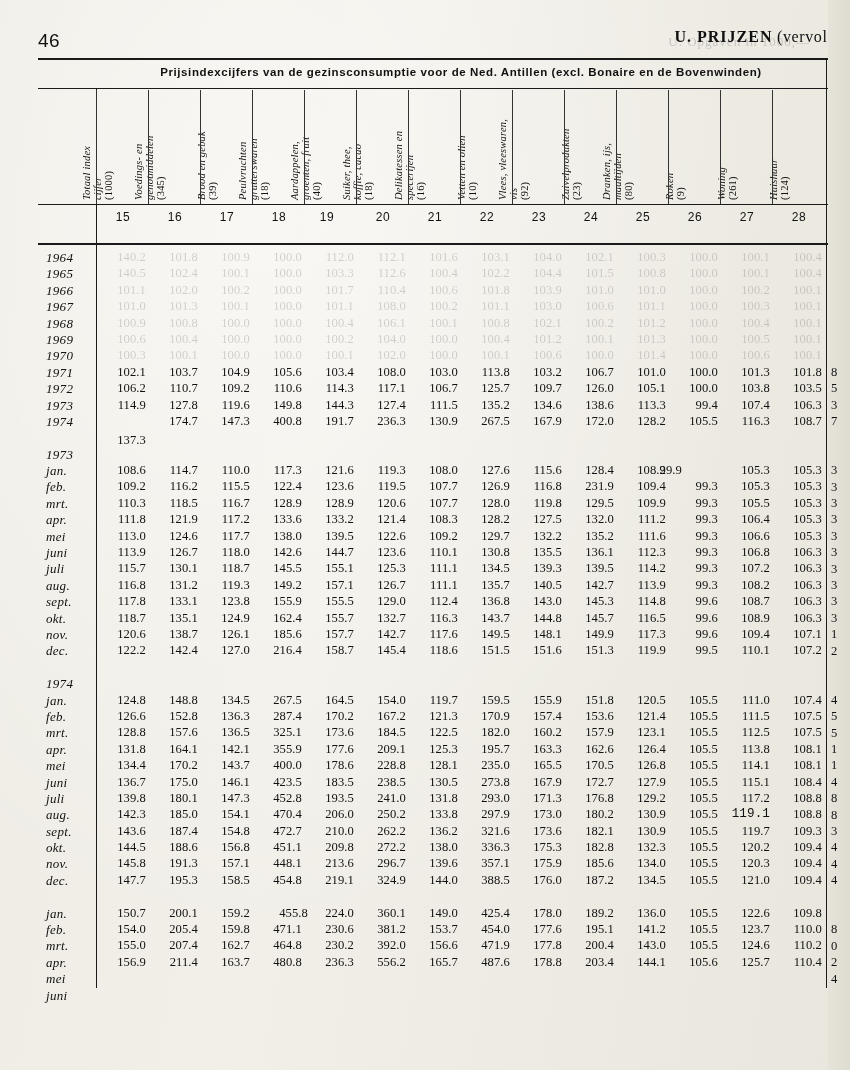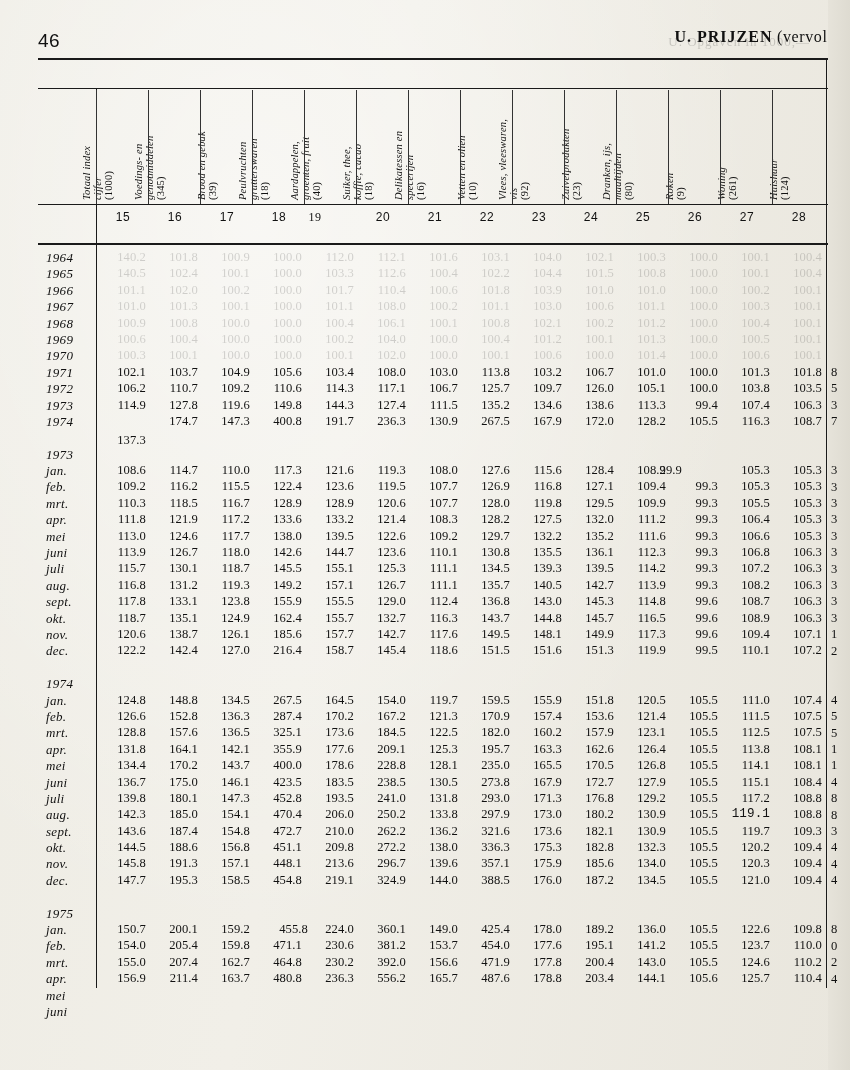--- a/index.html
+++ b/index.html
@@ -215,20 +215,21 @@
     <span class="cont">(vervolg)</span>
   </div>
 
   <div class="rule-top"></div>
   <div class="rule-under-title"></div>
   <div class="rule-under-cap"></div>
   <div class="rule-under-colnum"></div>
   <div class="vert-left"></div>
   <div class="vert-right"></div>
 
+  <div class="table-title">Prijsindexcijfers van de gezinsconsumptie voor de Ned. Antillen (excl. Bonaire en de Bovenwinden)</div>
 
   <div class="ghost-left"></div>
 
   <div class="caps" id="caps">
       <div class="cap" style="left: 18px;"><span>Totaal index</span><span class="l2">cijfer</span><span class="l2 num">(1000)</span></div>
       <div class="cap" style="left: 70px;"><span>Voedings- en</span><span class="l2">genotmiddelen</span><span class="l2 num">(345)</span></div>
       <div class="cap" style="left: 122px;"><span>Brood en gebak</span><span class="l2 num">(39)</span></div>
       <div class="cap" style="left: 174px;"><span>Peulvruchten</span><span class="l2">grutterswaren</span><span class="l2 num">(18)</span></div>
       <div class="cap" style="left: 226px;"><span>Aardappelen,</span><span class="l2">groenten, fruit</span><span class="l2 num">(40)</span></div>
       <div class="cap" style="left: 278px;"><span>Suiker, thee,</span><span class="l2">koffie, cacao</span><span class="l2 num">(18)</span></div>
@@ -241,21 +242,21 @@
       <div class="cap" style="left: 642px;"><span>Woning</span><span class="l2 num">(261)</span></div>
       <div class="cap" style="left: 694px;"><span>Huishuur</span><span class="l2 num">(124)</span></div>
     </div>
 
 
   <div class="colnums" id="colnums">
       <div class="colnum" style="left: 4px;">15</div>
       <div class="colnum" style="left: 56px;">16</div>
       <div class="colnum" style="left: 108px;">17</div>
       <div class="colnum" style="left: 160px;">18</div>
-      <div class="colnum" style="left: 196px; font-family: Liberation Serif, serif;">19</div>
+      <div class="colnum" style="left: 208px;">19</div>
       <div class="colnum" style="left: 264px;">20</div>
       <div class="colnum" style="left: 316px;">21</div>
       <div class="colnum" style="left: 368px;">22</div>
       <div class="colnum" style="left: 420px;">23</div>
       <div class="colnum" style="left: 472px;">24</div>
       <div class="colnum" style="left: 524px;">25</div>
       <div class="colnum" style="left: 576px;">26</div>
       <div class="colnum" style="left: 628px;">27</div>
       <div class="colnum" style="left: 680px;">28</div>
     </div>
@@ -473,21 +474,21 @@
         <div class="rowlabel">feb.</div>
         <div class="cell" style="left: 62px;">109.2</div>
         <div class="cell" style="left: 114px;">116.2</div>
         <div class="cell" style="left: 166px;">115.5</div>
         <div class="cell" style="left: 218px;">122.4</div>
         <div class="cell" style="left: 270px;">123.6</div>
         <div class="cell" style="left: 322px;">119.5</div>
         <div class="cell" style="left: 374px;">107.7</div>
         <div class="cell" style="left: 426px;">126.9</div>
         <div class="cell" style="left: 478px;">116.8</div>
-        <div class="cell" style="left: 530px;">127.1</div>
+        <div class="cell" style="left: 530px;">231.9</div>
         <div class="cell" style="left: 582px;">109.4</div>
         <div class="cell" style="left: 634px;">99.3</div>
         <div class="cell" style="left: 686px;">105.3</div>
         <div class="cell" style="left: 738px;">105.3</div>
       </div>
       <div class="row">
         <div class="rowlabel">mrt.</div>
         <div class="cell" style="left: 62px;">110.3</div>
         <div class="cell" style="left: 114px;">118.5</div>
         <div class="cell" style="left: 166px;">116.7</div>
@@ -858,23 +859,20 @@
         <div class="cell" style="left: 374px;">144.0</div>
         <div class="cell" style="left: 426px;">388.5</div>
         <div class="cell" style="left: 478px;">176.0</div>
         <div class="cell" style="left: 530px;">187.2</div>
         <div class="cell" style="left: 582px;">134.5</div>
         <div class="cell" style="left: 634px;">105.5</div>
         <div class="cell" style="left: 686px;">121.0</div>
         <div class="cell" style="left: 738px;">109.4</div>
       </div>
       <div class="row"></div>
-      <div class="row">
-        <div class="rowlabel">1975</div>
-      </div>
       <div class="row">
         <div class="rowlabel">jan.</div>
         <div class="cell" style="left: 62px;">150.7</div>
         <div class="cell" style="left: 114px;">200.1</div>
         <div class="cell" style="left: 166px;">159.2</div>
         <div class="cell" style="left: 224px;">455.8</div>
         <div class="cell" style="left: 270px;">224.0</div>
         <div class="cell" style="left: 322px;">360.1</div>
         <div class="cell" style="left: 374px;">149.0</div>
         <div class="cell" style="left: 426px;">425.4</div>

